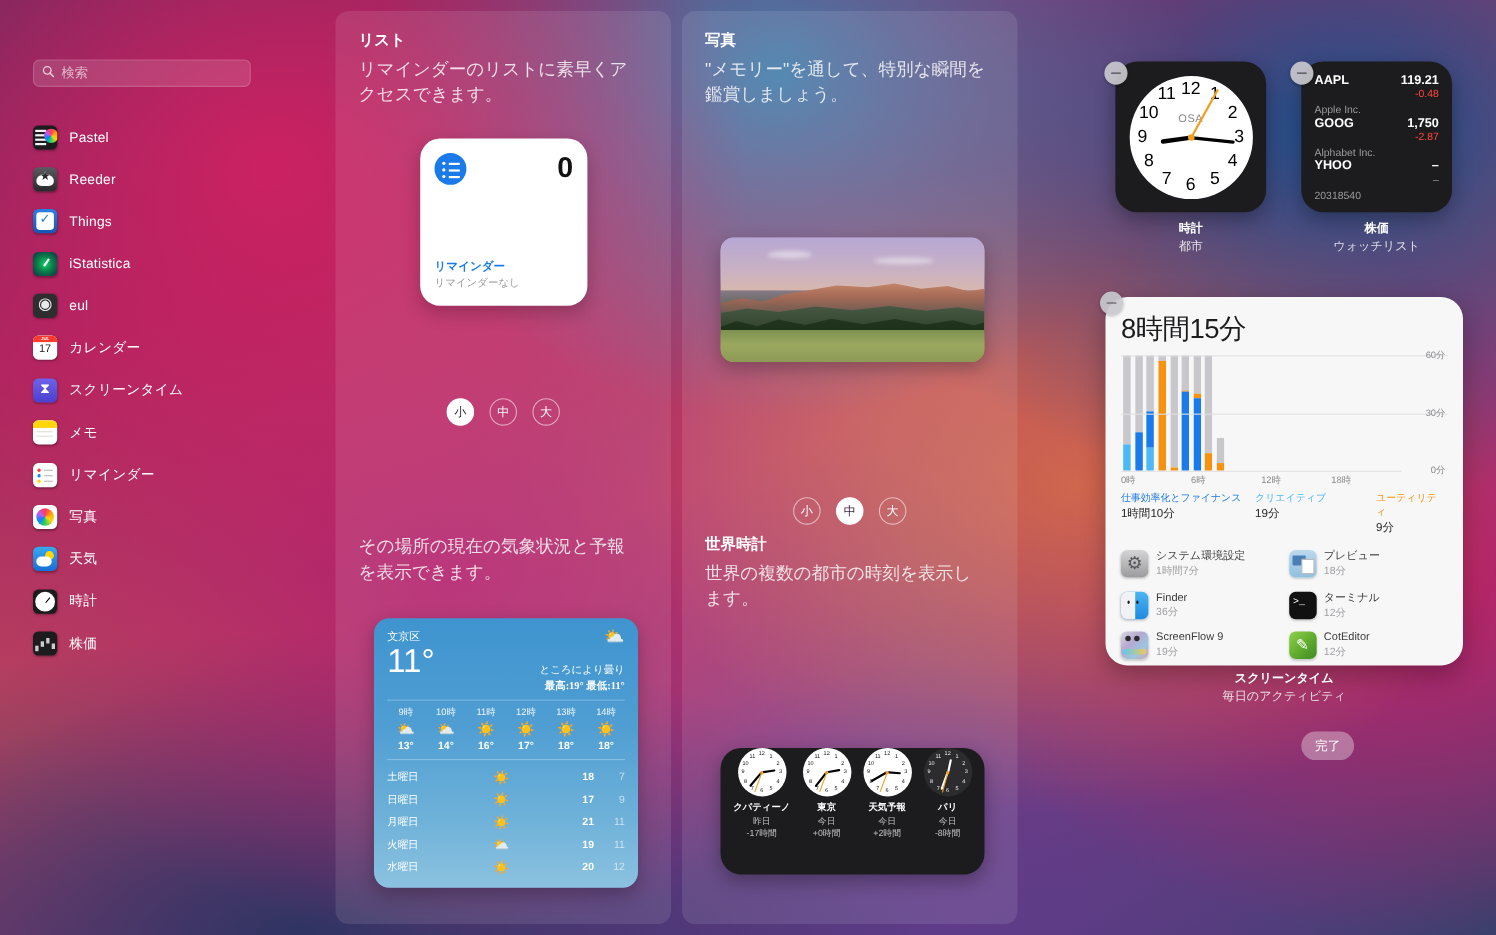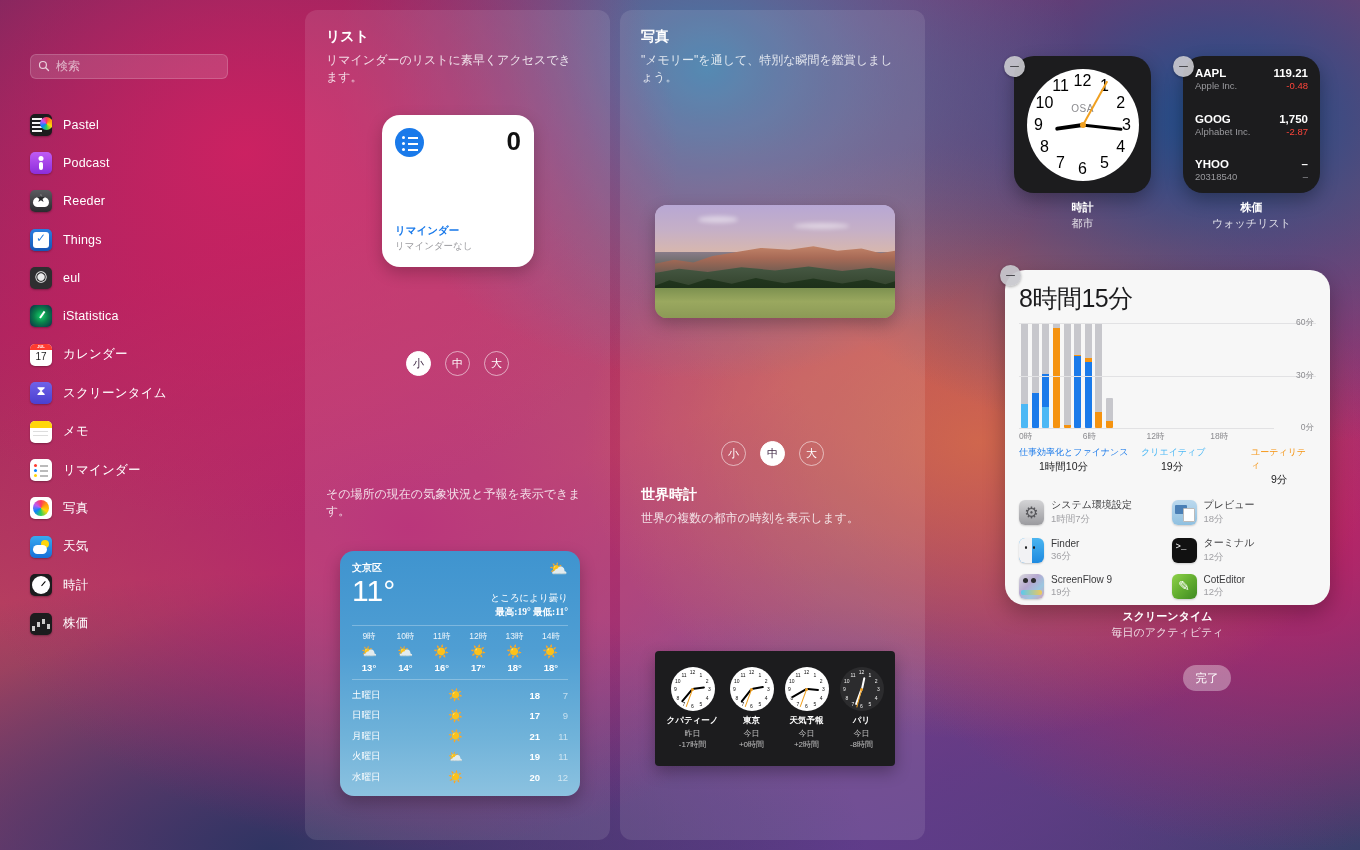--- a/index.html
+++ b/index.html
@@ -102,21 +102,21 @@
   .ic-stocks::after { content:""; position:absolute; left:2px; bottom:4px; width:3px; height:5px;
      background:#ccc; box-shadow: 5px -4px 0 #ccc, 10px -7px 0 #ccc, 15px -2px 0 #ccc; }
 
   
   .preview-col { position: absolute; top: 10px; width: 305px; height: 830px;
     background: rgba(255,255,255,0.10); border-radius: 12px; }
   #col-a { left: 305px; }
   #col-b { left: 620px; }
   .pv-cell { position: absolute; left: 0; width: 305px; }
   .pv-title { font-size: 14px; font-weight: bold; color: #fff; margin: 0 0 6px 21px; }
-  .pv-desc { font-size: 12px; color: rgba(255,255,255,0.82); line-height: 1.45;
+  .pv-desc { font-size: 16px; color: rgba(255,255,255,0.82); line-height: 1.45;
     margin: 0 28px 0 21px; }
 
   .size-row { display: flex; gap: 14px; justify-content: center; margin-top: 6px; }
   .size-btn {
     width: 25px; height: 25px; border-radius: 50%;
     border: 1px solid rgba(255,255,255,0.55); color: #fff;
     font-size: 11px; display: flex; align-items: center; justify-content: center;
     background: transparent; cursor: pointer;
   }
   .size-btn.active { background: #fff; color: #3b2340; border-color: #fff; }
@@ -161,43 +161,43 @@
     background: linear-gradient(180deg,#7d9150,#9aa85f 45%,#8c9a56 100%); }
 
   
   .weather-widget {
     position: absolute; left: 35px; top: 0; width: 240px; height: 245px;
     border-radius: 14px; overflow: hidden; box-shadow: 0 6px 16px rgba(0,0,0,0.25);
     background: linear-gradient(180deg,#3f94cf 0%, #4f9ed3 40%, #6fb2d9 75%, #8cc2e0 100%);
     color: #fff; padding: 10px 12px;
   }
   .w-head { display: flex; justify-content: space-between; align-items: flex-start; }
-  .w-city { font-size: 10px; font-weight: 700; }
+  .w-city { font-size: 10px; font-weight: 400; }
   .w-temp { font-size: 30px; font-weight: 200; line-height: 1; margin-top: 1px; }
   .w-right { text-align: right; }
   .w-cond { font-size: 9.5px; margin-top: 16px; }
   .w-hilo { font-size: 9.5px; font-weight: 600; margin-top: 1px; font-family: Liberation Serif, serif; }
   .w-sep { height:1px; background: rgba(255,255,255,0.28); margin: 6px 0 5px; }
   .w-hours { display: flex; justify-content: space-between; }
   .w-hour { text-align: center; width: 34px; }
   .w-h-t { font-size: 8.5px; color: rgba(255,255,255,0.9); }
   .w-h-i { font-size: 13px; line-height: 18px; }
   .w-h-d { font-size: 9.5px; font-weight: 600; margin-top: 1px; }
   .w-days { margin-top: 4px; }
   .w-day { display: flex; align-items: center; height: 20.5px; font-size: 9.5px; }
   .w-d-n { flex: 0 0 54px; font-weight: 500; }
   .w-d-i { flex: 1; text-align: center; font-size: 12px; }
   .w-d-hi { flex: 0 0 34px; text-align: right; font-weight: 700; }
   .w-d-lo { flex: 0 0 28px; text-align: right; color: rgba(255,255,255,0.62); }
 
   
   .wc-widget {
     position: absolute; left: 35px; top: 0; width: 240px; height: 115px;
-    border-radius: 4px; background: #1c1c1e; box-shadow: 0 6px 16px rgba(0,0,0,0.3);
-    display: flex; align-items: center; justify-content: space-around; padding: 0 6px;
+    border-radius: 19px; background: #1c1c1e; box-shadow: 0 6px 16px rgba(0,0,0,0.3);
+    display: flex; justify-content: space-around; padding: 0 6px;
   }
   .wc-item { text-align: center; color: #fff; }
   .wc-face { width: 44px; height: 44px; border-radius: 50%; background: #fff; position: relative; margin: 0 auto; }
   .wc-face.dark { background: #2c2c2e; }
   .wc-name { font-size: 8.5px; font-weight: 700; margin-top: 4px; }
   .wc-day { font-size: 8px; color: rgba(255,255,255,0.7); margin-top: 1px; }
   .wc-off { font-size: 8px; color: rgba(255,255,255,0.7); }
   .wc-hand, .wc-min, .wc-sec { position: absolute; left: 50%; transform-origin: bottom center; }
   .wc-hand { width: 2px; height: 12px; background: #000; top: 10px; margin-left: -1px; border-radius:1px; }
   .wc-min { width: 1.6px; height: 17px; background: #000; top: 5px; margin-left: -0.8px; border-radius:1px; }
@@ -244,21 +244,21 @@
 
   
   .stocks-card {
     position: absolute; left: 1183px; top: 56px; width: 137px; height: 137px;
     background: #1c1c1e; border-radius: 20px; box-shadow: 0 7px 18px rgba(0,0,0,0.3);
     padding: 11px 12px; display: flex; flex-direction: column; justify-content: space-between;
   }
   .stock-row { display: flex; justify-content: space-between; align-items: flex-start; }
   .stk-l { display: flex; flex-direction: column; }
   .stk-sym { font-size: 11.5px; font-weight: 700; color: #fff; }
-  .stk-co { font-size: 9.5px; color: #9a9a9e; margin-top: 1px; }
+  .stk-co { font-size: 9.5px; color: #9a9a9e; margin-top: 16px; }
   .stk-r { text-align: right; display: flex; flex-direction: column; }
   .stk-px { font-size: 11.5px; font-weight: 700; color: #fff; }
   .stk-ch { font-size: 9.5px; margin-top: 1px; }
 
   
   .st-card {
     position: absolute; left: 1005px; top: 270px; width: 325px; height: 335px;
     background: #f7f7f7; border-radius: 20px; box-shadow: 0 8px 22px rgba(0,0,0,0.28);
     padding: 12px 14px; color: #1c1c1e;
   }
@@ -268,21 +268,21 @@
   .st-ylab { position: absolute; right: -40px; font-size: 8.5px; color: #8a8a8e; transform: translateY(-50%); }
   .st-bars { position: absolute; left: 0; right: 0; bottom: 0; top: 0; }
   .st-bar { position: absolute; bottom: 0; width: 7px; border-radius: 1px; overflow: hidden;
     display: flex; flex-direction: column; justify-content: flex-end; }
   .st-seg { width: 100%; }
   .st-xaxis { position: relative; height: 14px; margin-right: 42px; border-top: 1px solid #e2e2e4; }
   .st-xlab { position: absolute; top: 2px; font-size: 8.5px; color: #8a8a8e; }
   .st-legend { display: flex; margin-top: 4px; }
   .st-leg { }
   .st-leg .t { font-size: 9px; font-weight: 500; }
-  .st-leg .v { font-size: 10.5px; color: #1c1c1e; margin-top: 1px; margin-left: 20px; }
+  .st-leg .v { font-size: 10.5px; color: #1c1c1e; margin-top: 1px; }
   .st-apps { margin-top: 11px; display: grid; grid-template-columns: 1fr 1fr; row-gap: 10px; column-gap: 8px; }
   .st-app { display: flex; align-items: center; gap: 7px; }
   .st-aicon { width: 25px; height: 25px; border-radius: 6px; flex: none; position: relative; overflow: hidden;
     box-shadow: 0 1px 2px rgba(0,0,0,0.18); }
   .st-an { font-size: 10px; color: #3a3a3c; }
   .st-at { font-size: 9.5px; color: #a0a0a4; margin-top: 1px; }
 
   .ai-sys { background: linear-gradient(180deg,#d4d4d6,#9b9b9f); }
   .ai-sys::after { content:"⚙"; position:absolute; inset:0; text-align:center; line-height:25px;
     font-size:16px; color:#58585c; }
@@ -327,38 +327,34 @@
     </span>
     <span class="search-ph">検索</span>
   </div>
 
   <div class="applist">
     <div class="app-item">
       <span class="app-icon ic-pastel"></span>
       <span class="app-label">Pastel</span>
       </div>
     <div class="app-item">
-      <span class="app-icon ic-podcast"></span>
-      <span class="app-label">Podcast</span>
-      </div>
-    <div class="app-item">
       <span class="app-icon ic-reeder"></span>
       <span class="app-label">Reeder</span>
       </div>
     <div class="app-item">
       <span class="app-icon ic-things"></span>
       <span class="app-label">Things</span>
       </div>
     <div class="app-item">
+      <span class="app-icon ic-istat"></span>
+      <span class="app-label">iStatistica</span>
+      </div>
+    <div class="app-item">
       <span class="app-icon ic-eul"></span>
       <span class="app-label">eul</span>
-      </div>
-    <div class="app-item">
-      <span class="app-icon ic-istat"></span>
-      <span class="app-label">iStatistica</span>
       </div>
     <div class="app-item">
       <span class="app-icon ic-cal"></span>
       <span class="app-label">カレンダー</span>
       </div>
     <div class="app-item">
       <span class="app-icon ic-screen"></span>
       <span class="app-label">スクリーンタイム</span>
       </div>
     <div class="app-item">

